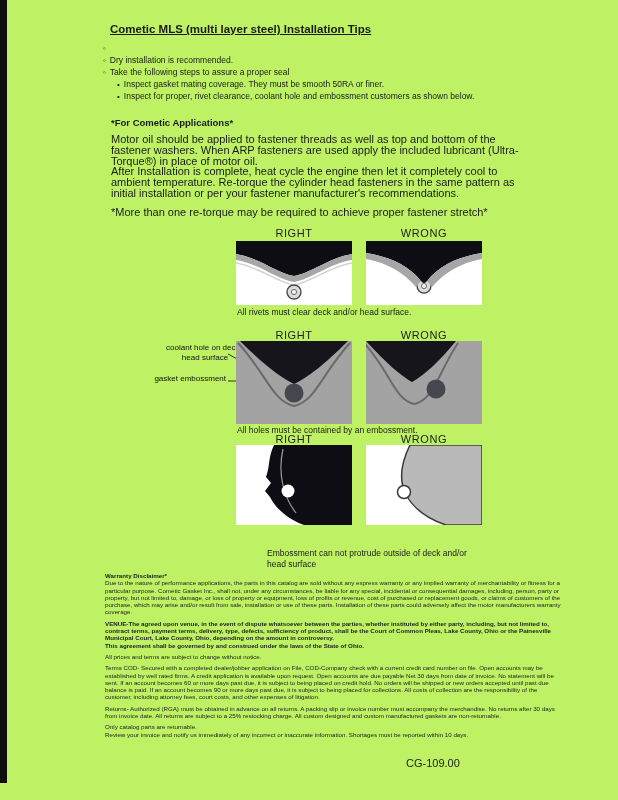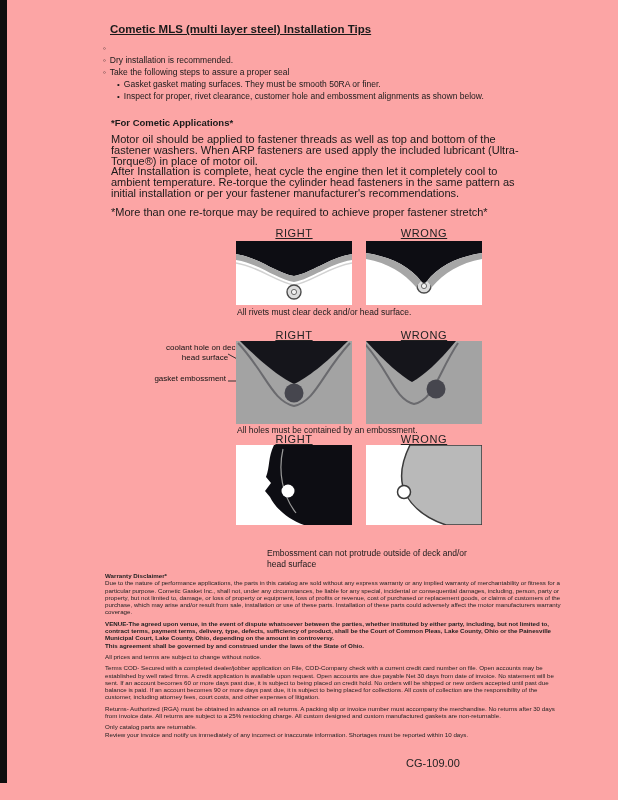--- a/index.html
+++ b/index.html
@@ -4,21 +4,21 @@
 <style>
   * { margin:0; padding:0; box-sizing:border-box; }
   html,body { width:618px; height:800px; }
   body {
     background:#ffffff;
     font-family:"Liberation Sans", sans-serif;
     color:#1a1a1a;
     position:relative;
     overflow:hidden;
   }
-  .page { position:absolute; inset:0; background:#fca5a5; }
+  .page { position:absolute; inset:0; background:#bef264; }
   .leftbar { position:absolute; left:0; top:0; width:7px; height:783px; background:#0e0e0e; }
 
   .title {
     position:absolute; left:110px; top:23px;
     font-size:11.5px; font-weight:bold; text-decoration:underline;
     white-space:nowrap;
   }
 
   .bullets { position:absolute; left:103px; top:44px; width:470px; font-size:8.5px; }
   .b1 { display:flex; gap:4px; line-height:9px; margin-bottom:3px; }
@@ -28,21 +28,21 @@
   .m2 { font-size:8px; line-height:9px; }
 
   .diesel-heading { position:absolute; left:111px; top:117px; font-size:9.5px; font-weight:bold; }
   .para { position:absolute; left:111px; width:420px; font-size:11px; line-height:11.2px; }
   .p1 { top:134px; }
   .p2 { top:166px; }
   .note { top:207px; }
 
   .figlabel {
     position:absolute; width:116px; text-align:center;
-    font-size:11px; letter-spacing:0.6px; color:#222;text-decoration:underline;
+    font-size:11px; letter-spacing:0.6px; color:#222;
   }
   .figimg { position:absolute; width:116px; }
   .figimg svg { display:block; width:116px; height:100%; }
   .figcaption { position:absolute; left:237px; font-size:8.5px; line-height:10.5px; }
 
   .callout { position:absolute; font-size:8px; line-height:9.5px; color:#111; }
   .callout-hole { left:138px; top:343px; width:86px; text-align:center;margin-left:24px; }
   .callout-emb { left:116px; top:374px; width:110px; text-align:right; }
   .callout-lines { position:absolute; left:205px; top:348px; width:110px; height:50px; pointer-events:none; }
 
@@ -69,25 +69,25 @@
       <span class="m1">◦</span>
       <span>Dry installation is recommended.</span>
     </div>
     <div class="b1">
       <span class="m1">◦</span>
       <span>Take the following steps to assure a proper seal</span>
     </div>
     <div class="sub">
       <div class="b2">
         <span class="m2">•</span>
-        <span>Gasket gasket mating surfaces.  They must be smooth 50RA or finer.</span>
+        <span>Inspect gasket mating coverage.  They must be smooth 50RA or finer.</span>
       </div>
       <div class="b2">
         <span class="m2">•</span>
-        <span>Inspect for proper, rivet clearance, customer hole and embossment alignments as shown below.</span>
+        <span>Inspect for proper, rivet clearance, coolant hole and embossment customers as shown below.</span>
       </div>
     </div>
   </div>
 
   <div class="diesel-heading">*For Cometic Applications*</div>
   <p class="para p1">Motor oil should be applied to fastener threads as well as top and bottom of the fastener washers. When ARP fasteners are used apply the included lubricant (Ultra-Torque®) in place of motor oil.</p>
   <p class="para p2">After Installation is complete, heat cycle the engine then let it completely cool to ambient temperature. Re-torque the cylinder head fasteners in the same pattern as initial installation or per your fastener manufacturer's recommendations.</p>
   <p class="para note">*More than one re-torque may be required to achieve proper fastener stretch*</p>
 
   <div class="figlabel" style="left:236px; top:227px;">RIGHT</div>

